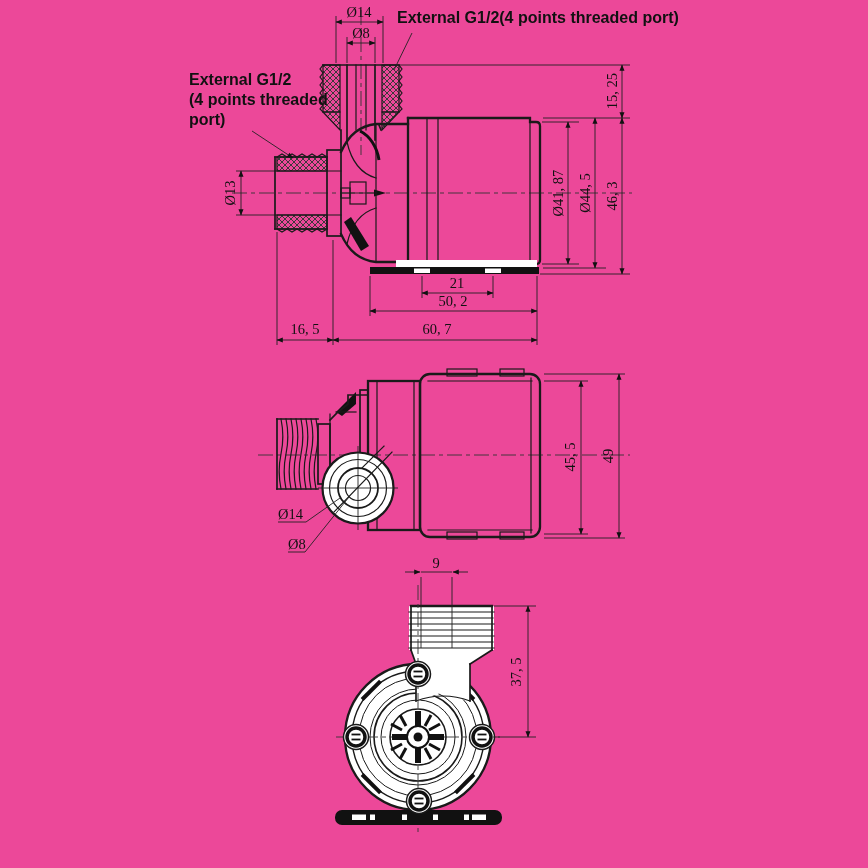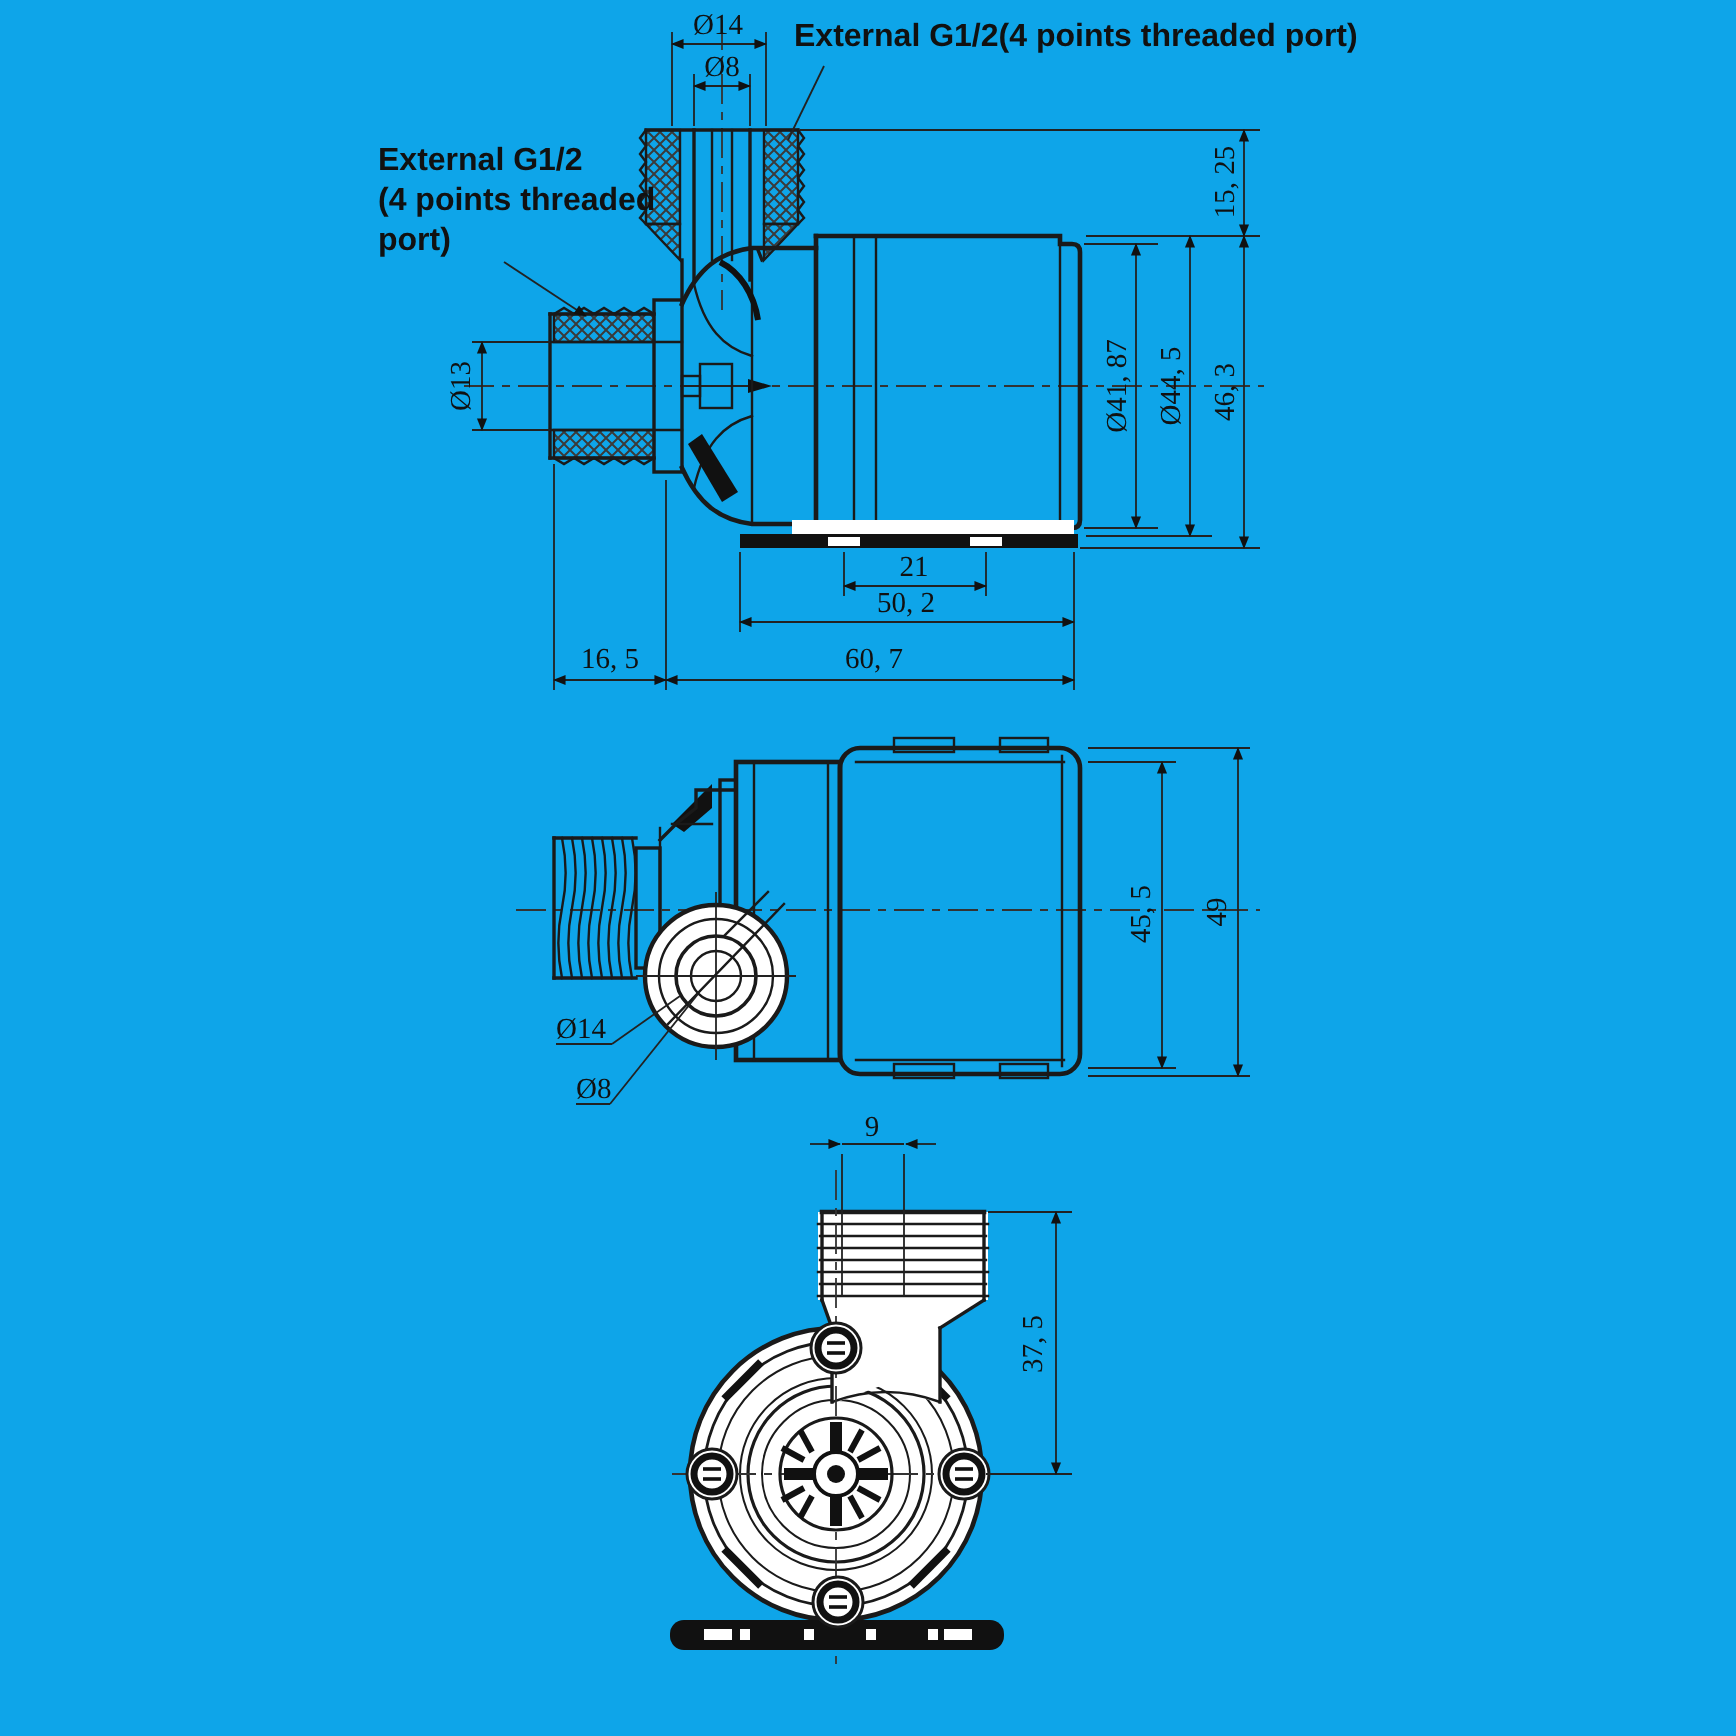--- a/index.html
+++ b/index.html
@@ -1,16 +1,16 @@
 <!DOCTYPE html>
 <html><head>
 <meta charset="utf-8">
 <style>
   html,body{margin:0;padding:0;background:#fff;}
-  .canvas{position:relative;width:868px;height:868px;background:#0ea5e9;overflow:hidden;}
+  .canvas{position:relative;width:868px;height:868px;background:#ec4899;overflow:hidden;}
   svg{display:block;}
   .ln{stroke:#1a1a1a;stroke-width:1.7;fill:none;stroke-linecap:square;}
   .ln2{stroke:#1a1a1a;stroke-width:2.3;fill:none;stroke-linecap:square;}
   .md{stroke:#1a1a1a;stroke-width:1.2;fill:none;stroke-linecap:square;}
   .thin{stroke:#222;stroke-width:0.9;fill:none;}
   .dimln{stroke:#222;stroke-width:0.9;fill:none;}
   .cl{stroke:#333;stroke-width:0.9;fill:none;stroke-dasharray:15 4 4 4;}
   .blk{fill:#111;stroke:none;}
   .wht{fill:#fff;stroke:none;}
   .hatch{fill:url(#xh);stroke:#1a1a1a;stroke-width:1.2;}

